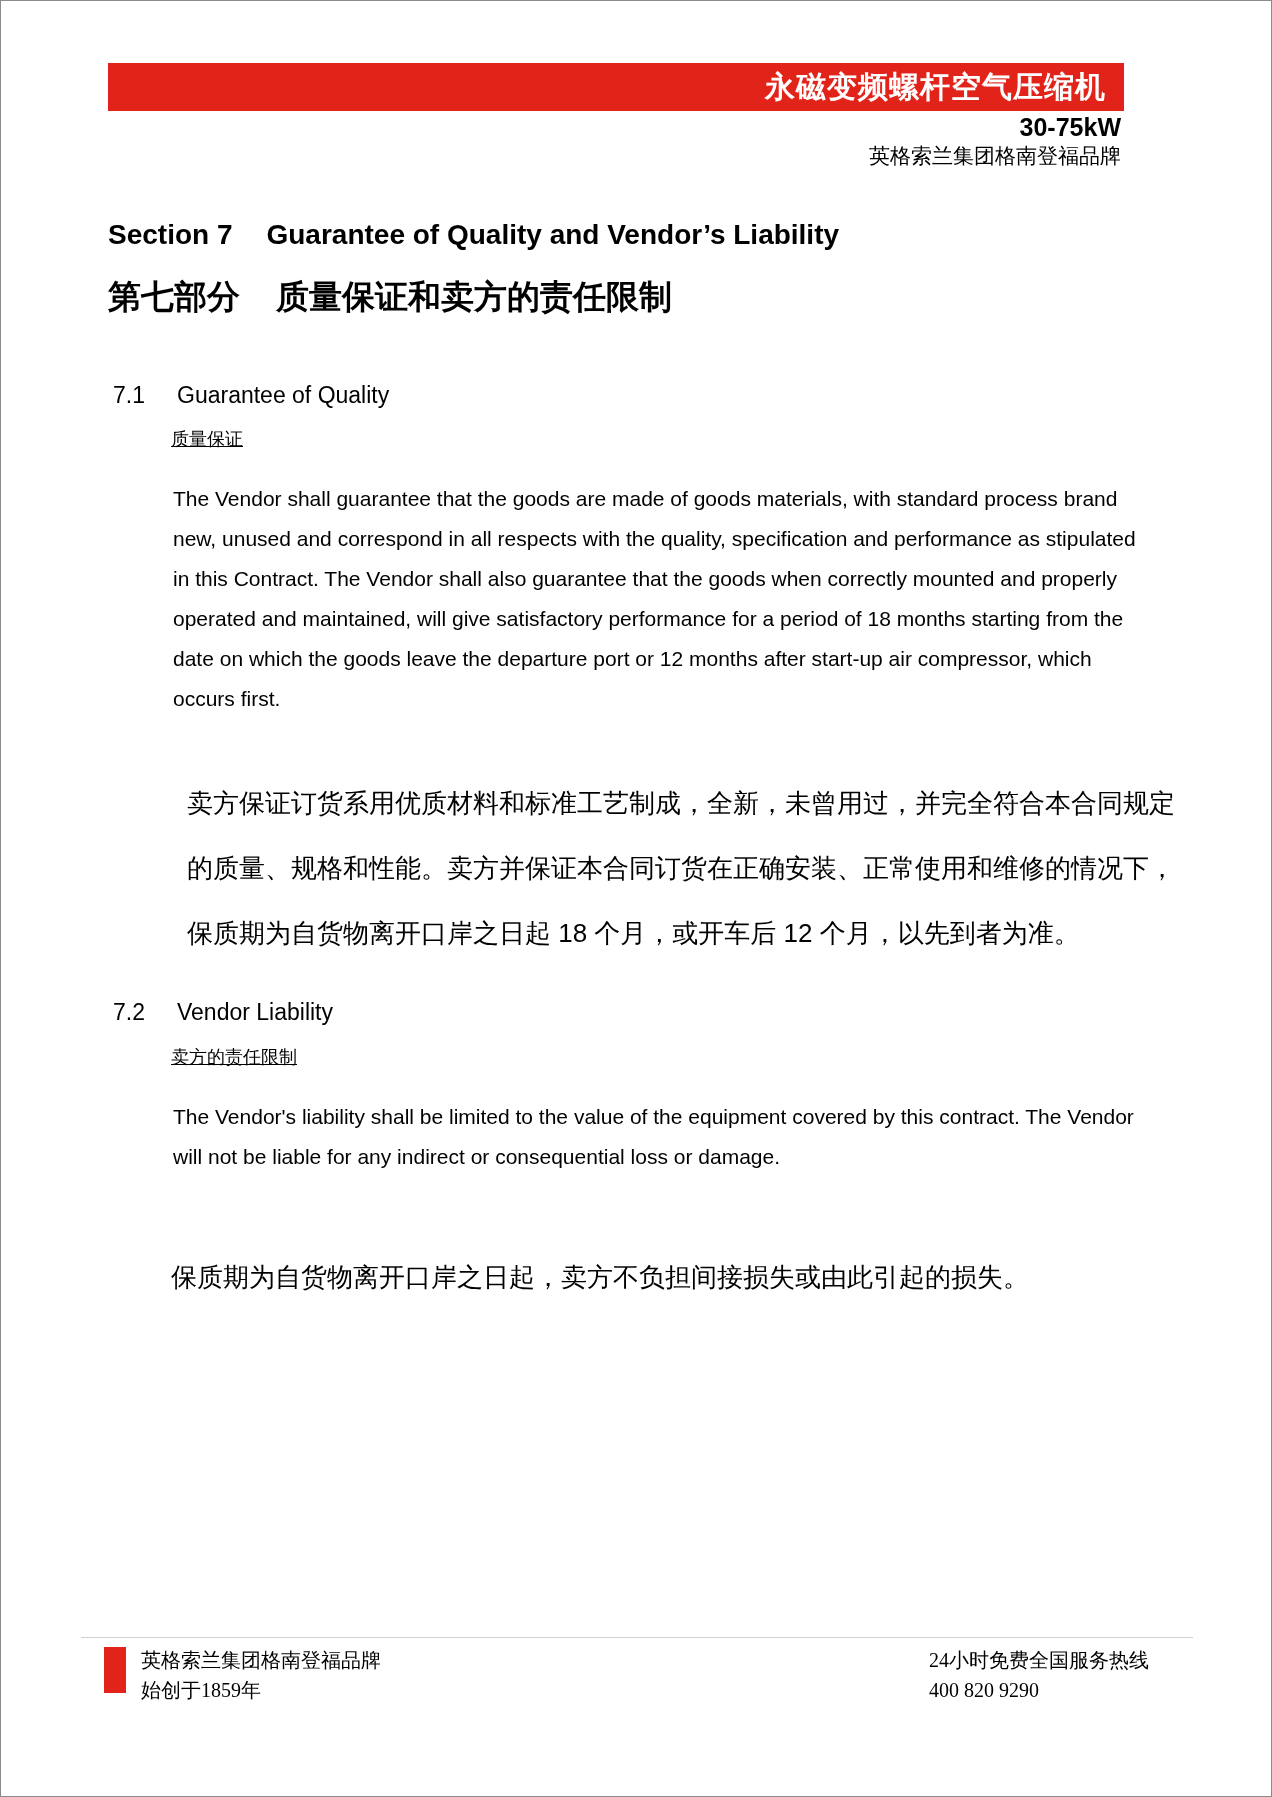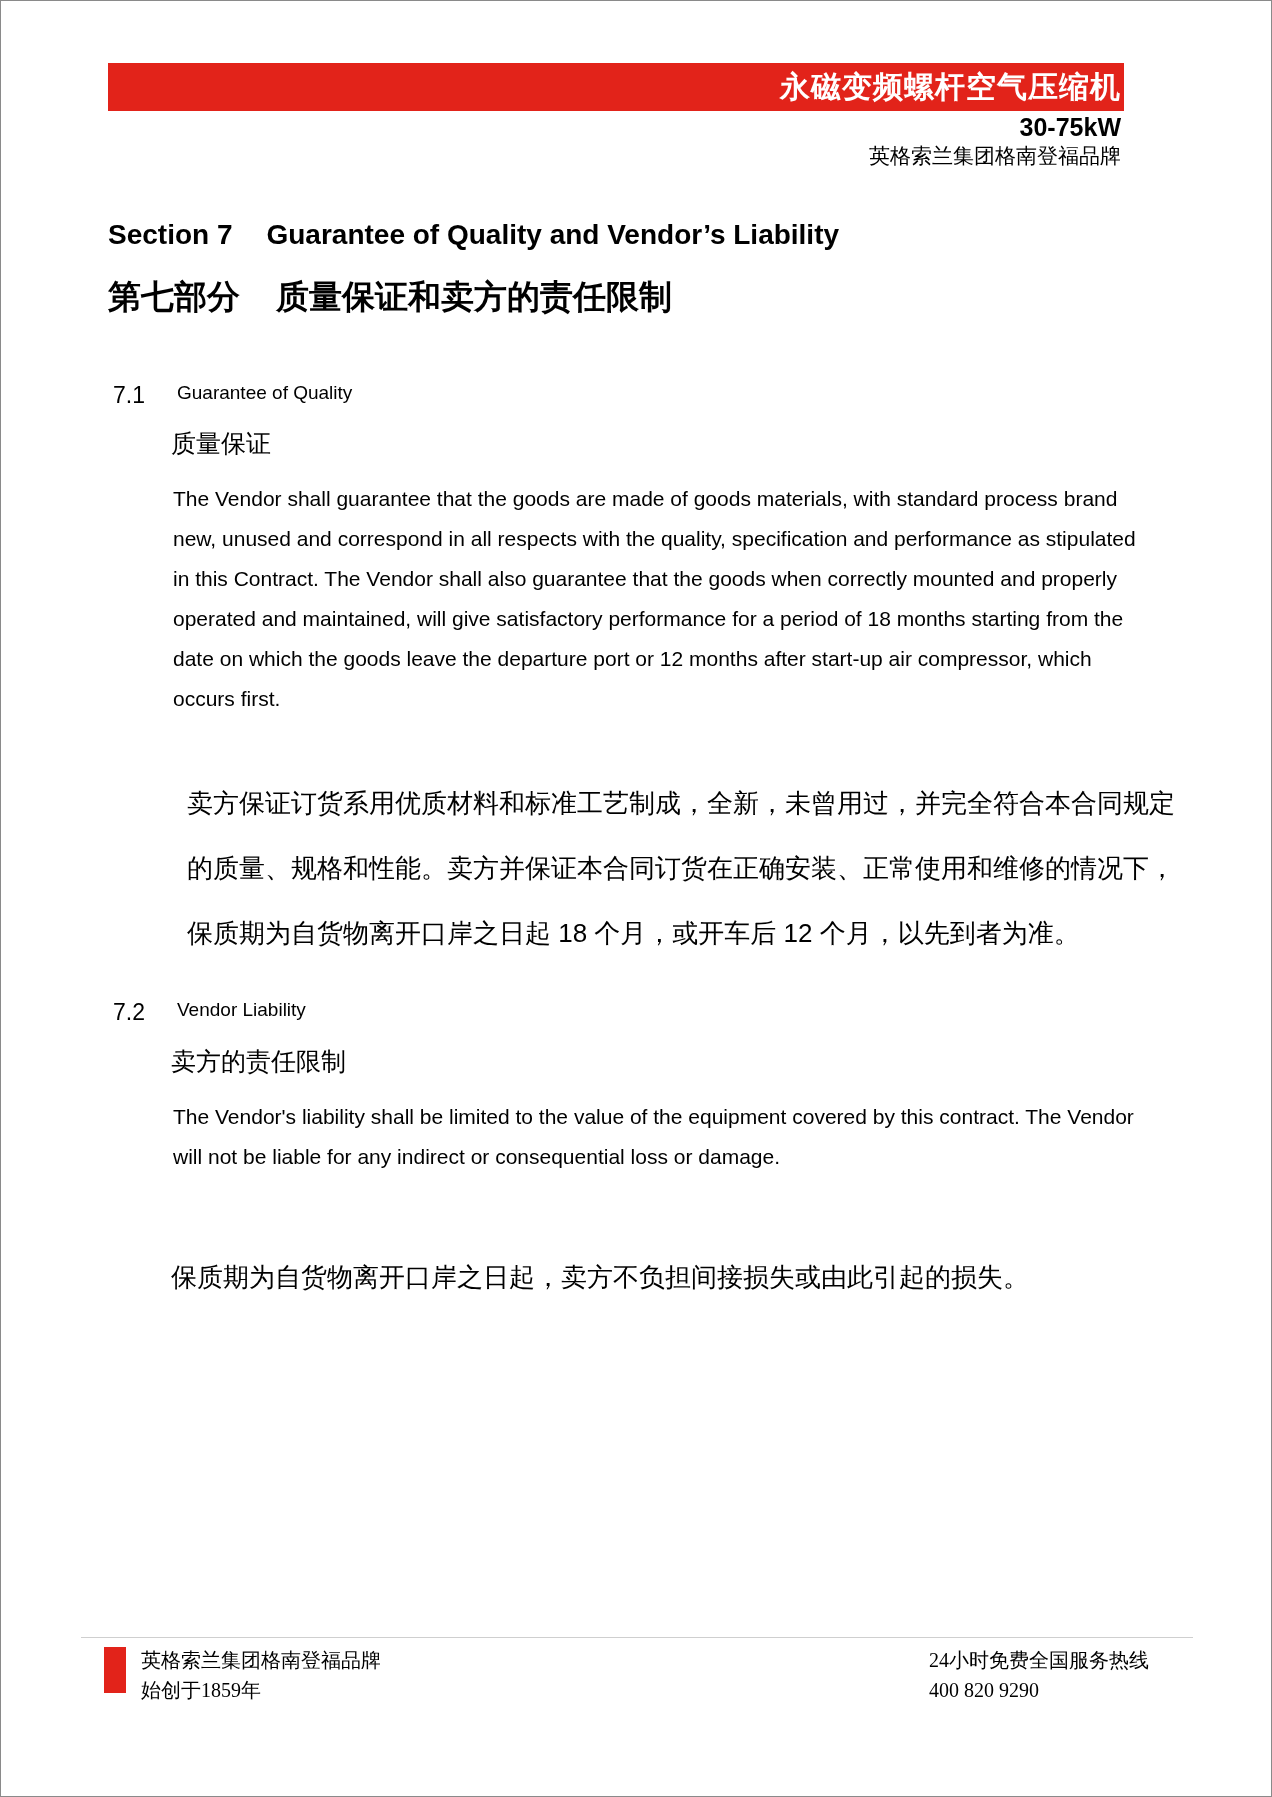--- a/index.html
+++ b/index.html
@@ -22,21 +22,21 @@
   
   .banner {
     left: 107px; top: 62px;
     width: 1016px; height: 48px;
     background: #e2231a;
     color: #ffffff;
     font-weight: bold;
     font-size: 30px;
     line-height: 48px;
     text-align: right;
-    padding-right: 3px;
+    padding-right: 18px;
     box-sizing: border-box;
     letter-spacing: 1px;
   }
   .power-range {
     right: 150px; top: 112px;
     font-size: 25px;
     font-weight: bold;
     text-align: left;
   }
   .brand-line {
@@ -56,26 +56,27 @@
   .title-zh {
     left: 107px; top: 274px;
     font-size: 33px;
     font-weight: bold;
   }
   .title-zh .gap { margin-left: 36px; }
 
   
   .hrow { left: 0; width: 1270px; height: 30px; }
   .hrow .num  { position: absolute; left: 112px; font-size: 23px; }
-  .hrow .htxt { position: absolute; left: 176px; font-size: 19px; }
+  .hrow .htxt { position: absolute; left: 176px; font-size: 23px; }
   .h71 { top: 381px; text-align: center; }
   .h72 { top: 998px; padding-left: 29px; }
   .hzh {
     left: 170px;
-    font-size: 25px;
+    font-size: 18px;
+    text-decoration: underline;
   }
   .hzh71 { top: 426px; }
   .hzh72 { top: 1044px; }
 
   
   .body-en {
     left: 172px;
     font-size: 21px;
     line-height: 40px;
   }

